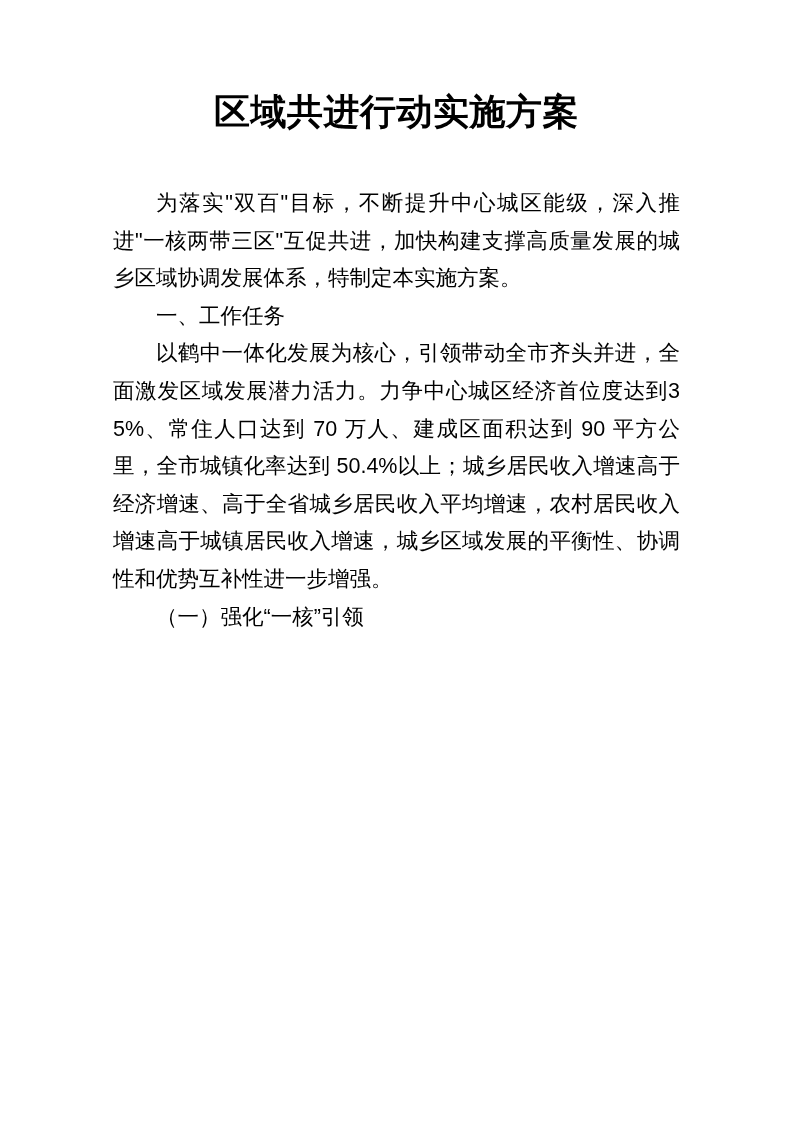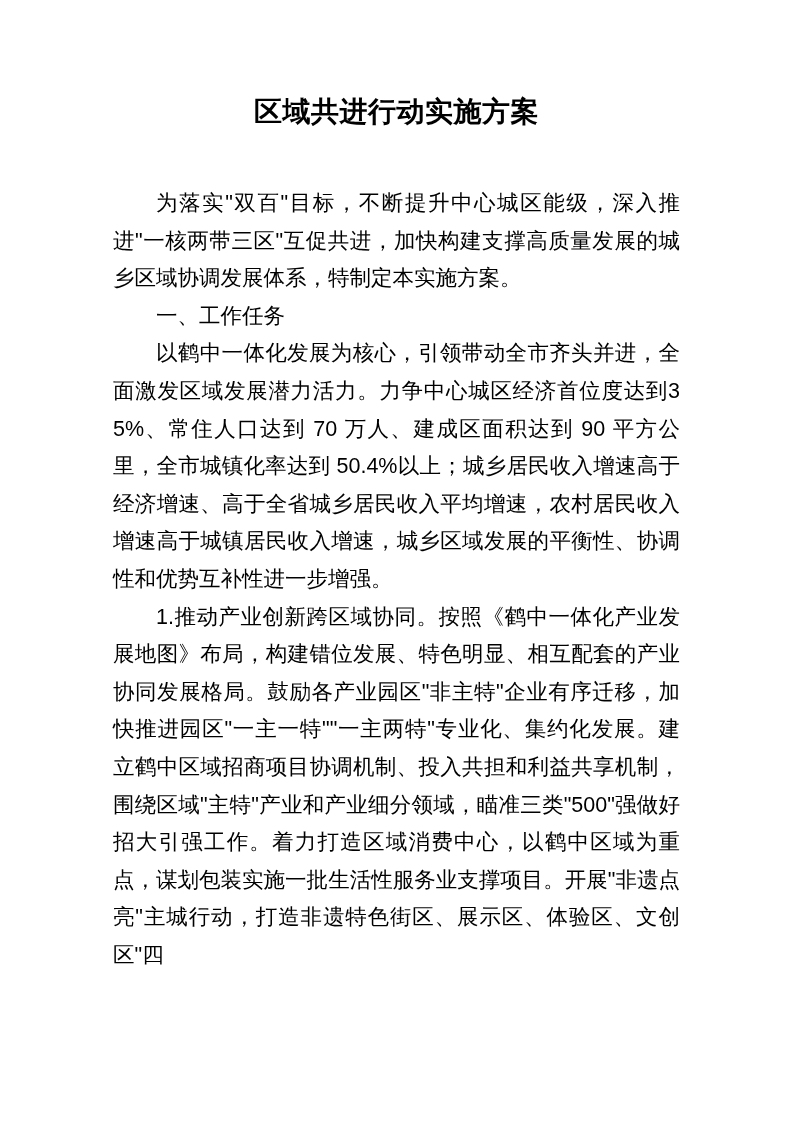--- a/index.html
+++ b/index.html
@@ -14,21 +14,21 @@
     height: 1122px;
     margin: 0;
     padding: 90px 113px 0 113px;
     background: #ffffff;
     color: #000000;
     font-family: "Liberation Sans", "DejaVu Sans", sans-serif;
     overflow: hidden;
   }
   .doc-title {
     margin: 0 0 52px 0;
-    font-size: 28px;
+    font-size: 36px;
     line-height: 43px;
     font-weight: 700;
     text-align: center;
     letter-spacing: 0.5px;
   }
   .body-text {
     margin: 0;
     font-size: 21.5px;
     line-height: 37.6px;
     font-weight: 400;
@@ -51,16 +51,16 @@
 
   <h1 class="doc-title">区域共进行动实施方案</h1>
 
   <p class="body-text">为落实"双百"目标，不断提升中心城区能级，深入推进"一核两带三区"互促共进，加快构建支撑高质量发展的城乡区域协调发展体系，特制定本实施方案。</p>
 
   <h2 class="body-text heading-l1">一、工作任务</h2>
 
   <p class="body-text">以鹤中一体化发展为核心，引领带动全市齐头并进，全面激发区域发展潜力活力。力争中心城区经济首位度达到35%、常住人口达到 70 万人、建成区面积达到 90 平方公里，全市城镇化率达到 50.4%以上；城乡居民收入增速高于经济增速、高于全省城乡居民收入平均增速，农村居民收入增速高于城镇居民收入增速，城乡区域发展的平衡性、协调性和优势互补性进一步增强。</p>
 
 
+  <h3 class="body-text heading-l2">（一）强化“一核”引领</h3>
 
-  <p class="body-text">1.推动产业创新跨区域协同。按照《鹤中一体化产业发展地图》布局，构建错位发展、特色明显、相互配套的产业协同发展格局。鼓励各产业园区"非主特"企业有序迁移，加快推进园区"一主一特""一主两特"专业化、集约化发展。建立鹤中区域招商项目协调机制、投入共担和利益共享机制，围绕区域"主特"产业和产业细分领域，瞄准三类"500"强做好招大引强工作。着力打造区域消费中心，以鹤中区域为重点，谋划包装实施一批生活性服务业支撑项目。开展"非遗点亮"主城行动，打造非遗特色街区、展示区、体验区、文创区"四</p>
 
 </div>
 
 </body></html>

